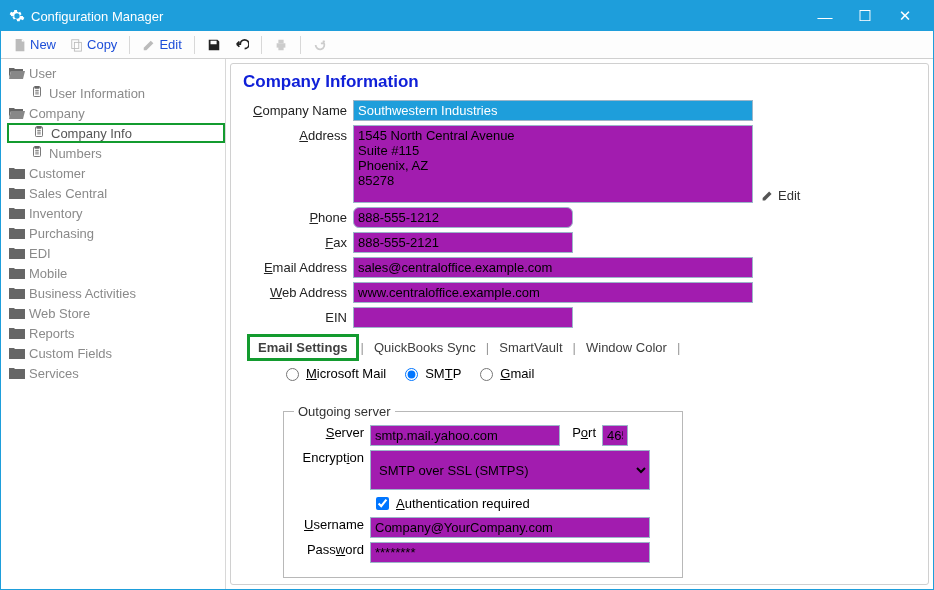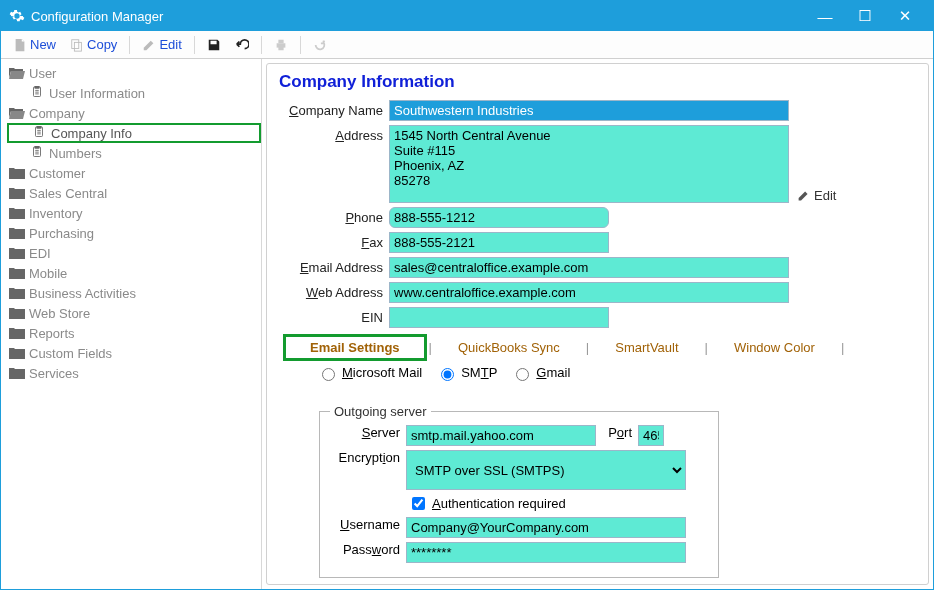--- a/index.html
+++ b/index.html
@@ -8,41 +8,41 @@
 .titlebar { height: 30px; background: #1e9edb; color: #fff; display: flex; align-items: center; padding: 0 8px; font-size: 13px; }
 .titlebar .gear { width: 16px; height: 16px; margin-right: 6px; }
 .titlebar .spacer { flex: 1; }
 .titlebar .wbtn { width: 40px; text-align: center; font-size: 15px; cursor: pointer; }
 .toolbar { height: 28px; border-bottom: 1px solid #d0d0d0; display: flex; align-items: center; padding: 0 6px; gap: 2px; background:#fdfdfd; }
 .tbtn { display: inline-flex; align-items: center; gap: 3px; padding: 2px 6px; color: #1d4ed8; font-size: 13px; cursor: pointer; border-radius:2px; }
 .tbtn.enabled { color:#333; }
 .tbtn svg, .tbtn .glyph { width:14px; height:14px; display:inline-block; }
 .tsep { width:1px; height:18px; background:#d8d8d8; margin:0 4px; }
 .body { flex:1; display:flex; overflow:hidden; }
-.sidebar { width:261px; border-right:1px solid #d8d8d8; padding:4px 0 0 6px; font-size:13px; color:#8a8a8a; overflow:auto; }
+.sidebar { width:225px; border-right:1px solid #d8d8d8; padding:4px 0 0 6px; font-size:13px; color:#8a8a8a; overflow:auto; }
 .tree-item { display:flex; align-items:center; height:20px; padding-left:2px; cursor:pointer; }
 .tree-item.indent { padding-left:22px; }
 .tree-item .ficon { width:16px; height:14px; margin-right:4px; flex-shrink:0; }
 .tree-item.hl { border:2px solid #139b2f; color:#555; }
 .content { flex:1; padding:6px 10px 8px 10px; overflow:auto; border:1px solid #d0d0d0; margin:4px; border-radius:3px; }
 .heading { color:#1020d8; font-weight:bold; font-size:17px; margin:2px 0 8px 2px; }
 .form-row { display:flex; align-items:flex-start; margin-bottom:4px; }
 .lbl { width:112px; text-align:right; padding-right:6px; font-size:13px; color:#222; padding-top:3px;}
 .lbl u { text-decoration: underline; }
-.inp { font-size:13px; padding:2px 4px; border:1px solid #9cb6c9; background:#5eead4; color:#000; }
+.inp { font-size:13px; padding:2px 4px; border:1px solid #9cb6c9; background:#a21caf; color:#000; }
 .inp.sel { background:#1e9edb; color:#fff; }
 .addr { width:400px; height:78px; resize:none; white-space:pre; }
 .editlink { display:inline-flex; align-items:center; gap:4px; margin-left:8px; font-size:13px; color:#333; cursor:pointer;}
 .tabs { display:flex; align-items:center; gap:0; margin:6px 0 4px 6px; font-size:13px; }
-.tab { padding:3px 24px; cursor:pointer; color:#a16207;}
+.tab { padding:3px 8px; cursor:pointer; color:#404040;}
 .tab.hl { border:3px solid #139b2f; font-weight:bold;}
 .tabsep { color:#999; padding:0 2px;}
 .email-body { margin-left:40px; }
 .radio-row { display:flex; align-items:center; gap:14px; font-size:13px; margin-bottom:4px;}
-.radio-row label { display:inline-flex; align-items:flex-start; gap:4px; cursor:pointer;}
+.radio-row label { display:inline-flex; align-items:center; gap:4px; cursor:pointer;}
 fieldset.outgoing { border:1px solid #b8b8b8; padding:6px 10px 10px 10px; font-size:13px; width:400px;margin-top:23px;}
 fieldset.outgoing legend { padding:0 4px; color:#333; }
 .fs-row { display:flex; align-items:flex-start; gap:6px; margin-bottom:4px;}
 .fs-lbl { width:70px; text-align:right; font-size:13px;}
 select.inp { width:220px; height:40px; }
 .chk-row { margin-left:78px; display:flex; align-items:center; gap:4px; font-size:13px; margin-bottom:4px;}
 
 .folder-open { fill:#666; }
 .folder-closed { fill:#666; }
 </style>

